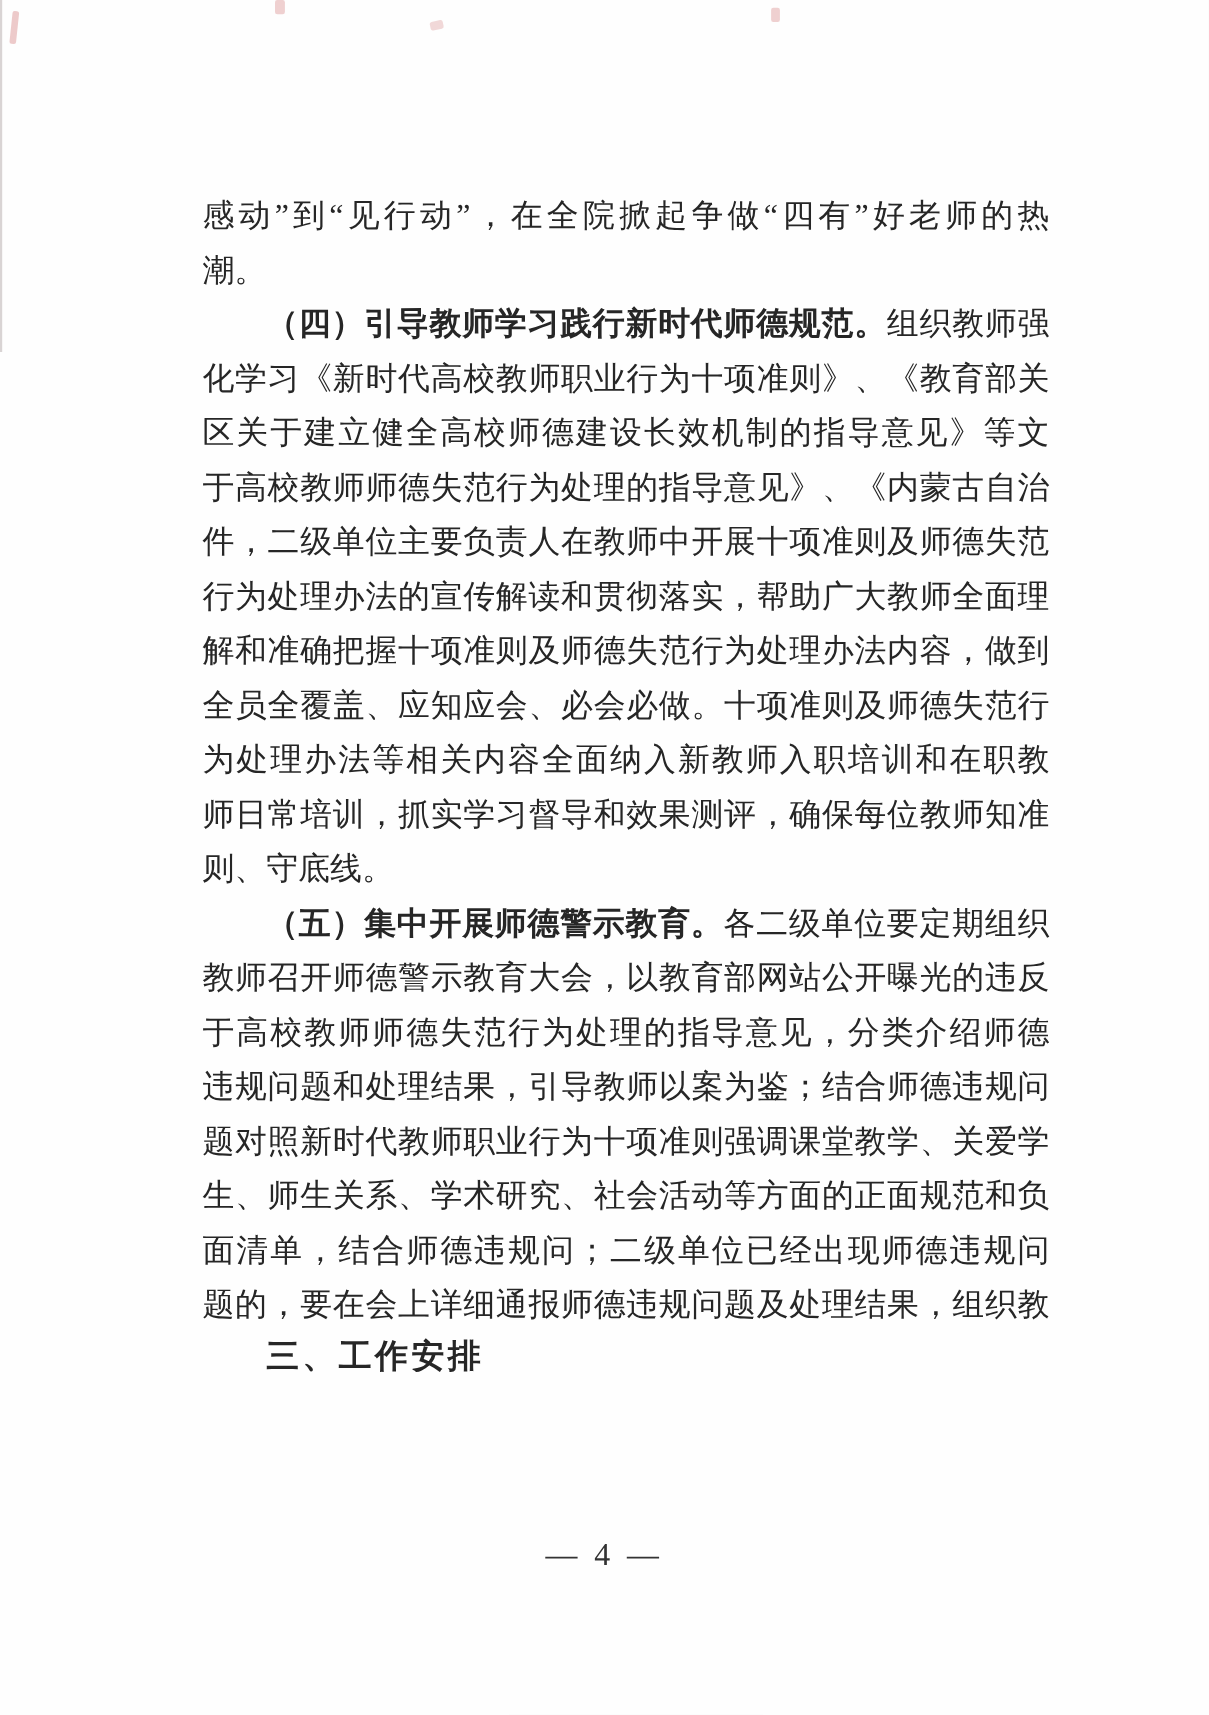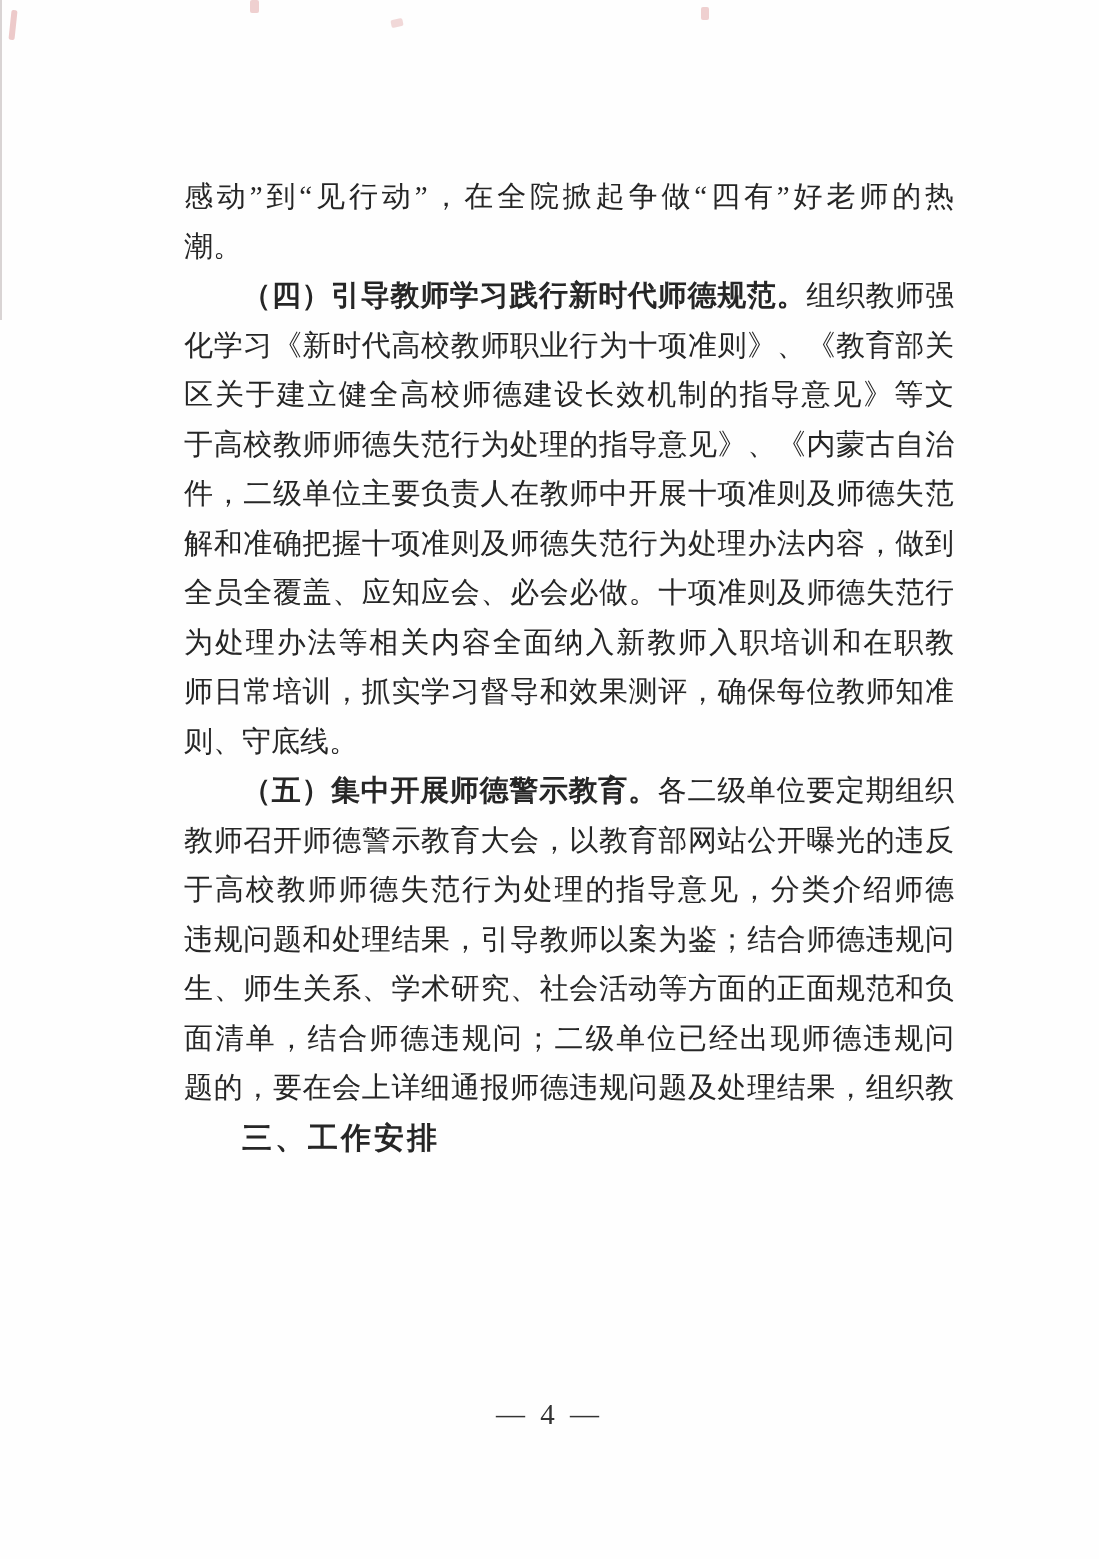--- a/index.html
+++ b/index.html
@@ -56,21 +56,21 @@
     text-align: left;
     text-align-last: auto;
   }
   .line.indent {
     text-indent: 58px;
   }
   .b {
     font-weight: 700;
   }
   .hei {
-    font-family: Liberation Serif, serif;
+    font-family: Liberation Mono, monospace;
     font-weight: 700;
     font-size: 30px;
     letter-spacing: 3px;
   }
   .page-footer {
     position: absolute;
     left: 0;
     right: 0;
     top: 1398px;
     text-align: center;
@@ -92,29 +92,31 @@
   <div class="artifact a4"></div>
 
   <div class="text-block">
       <div class="line"><span>感动”到“见行动”，在全院掀起争做“四有”好老师的热</span></div>
       <div class="line nofull"><span>潮。</span></div>
       <div class="line indent"><span class="b">（四）引导教师学习践行新时代师德规范。</span><span>组织教师强</span></div>
       <div class="line"><span>化学习《新时代高校教师职业行为十项准则》、《教育部关</span></div>
       <div class="line"><span>区关于建立健全高校师德建设长效机制的指导意见》等文</span></div>
       <div class="line"><span>于高校教师师德失范行为处理的指导意见》、《内蒙古自治</span></div>
       <div class="line"><span>件，二级单位主要负责人在教师中开展十项准则及师德失范</span></div>
+      <div class="line"><span>行为处理办法的宣传解读和贯彻落实，帮助广大教师全面理</span></div>
       <div class="line"><span>解和准确把握十项准则及师德失范行为处理办法内容，做到</span></div>
       <div class="line"><span>全员全覆盖、应知应会、必会必做。十项准则及师德失范行</span></div>
       <div class="line"><span>为处理办法等相关内容全面纳入新教师入职培训和在职教</span></div>
       <div class="line"><span>师日常培训，抓实学习督导和效果测评，确保每位教师知准</span></div>
       <div class="line nofull"><span>则、守底线。</span></div>
       <div class="line indent"><span class="b">（五）集中开展师德警示教育。</span><span>各二级单位要定期组织</span></div>
       <div class="line"><span>教师召开师德警示教育大会，以教育部网站公开曝光的违反</span></div>
       <div class="line"><span>于高校教师师德失范行为处理的指导意见，分类介绍师德</span></div>
       <div class="line"><span>违规问题和处理结果，引导教师以案为鉴；结合师德违规问</span></div>
+      <div class="line"><span>题对照新时代教师职业行为十项准则强调课堂教学、关爱学</span></div>
       <div class="line"><span>生、师生关系、学术研究、社会活动等方面的正面规范和负</span></div>
       <div class="line"><span>面清单，结合师德违规问；二级单位已经出现师德违规问</span></div>
       <div class="line"><span>题的，要在会上详细通报师德违规问题及处理结果，组织教</span></div>
       <div class="line indent nofull hei"><span class="b">三、工作安排</span></div>
     </div>
 
   <div class="page-footer">— 4 —</div>
 </div>
 
 </body></html>

